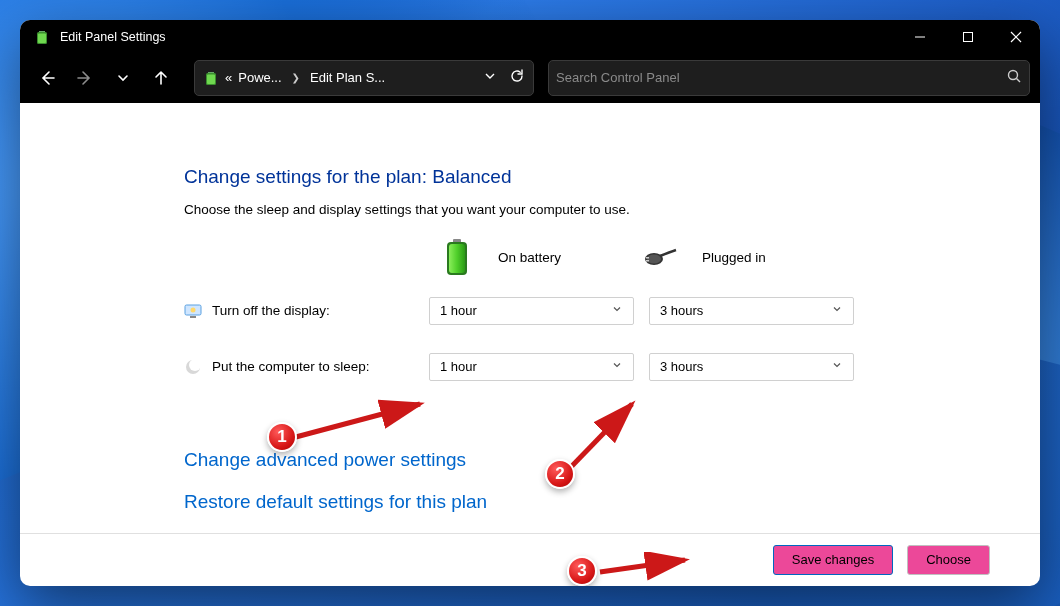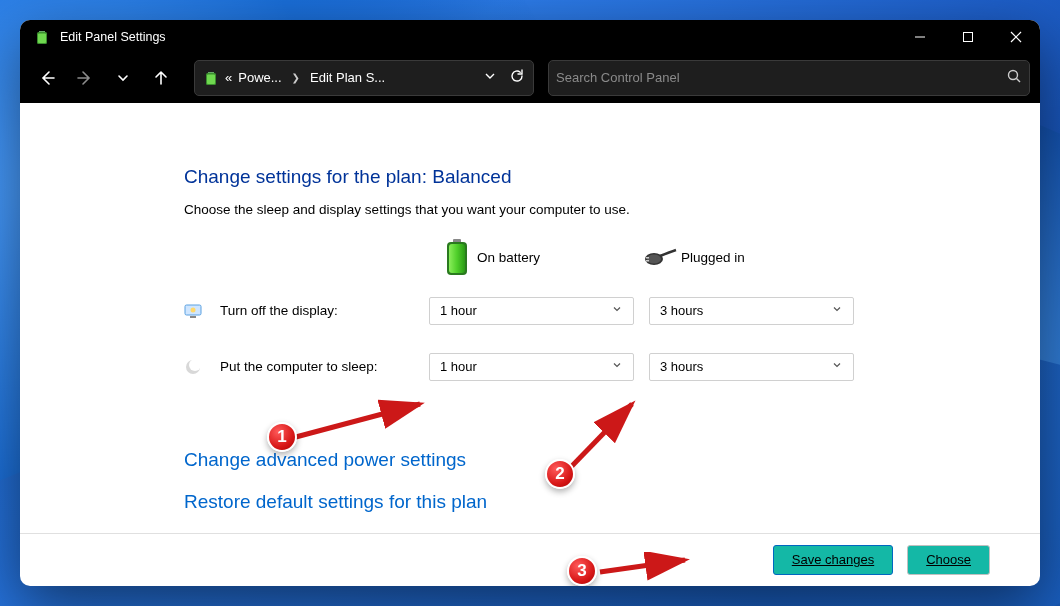--- a/index.html
+++ b/index.html
@@ -82,49 +82,49 @@
   color: #003399; font-size: 19px; font-weight: 400; margin-bottom: 14px;
 }
 .page-subtitle {
   color: #000; font-size: 13.5px; margin-bottom: 22px;
 }
 .cols-header {
   display: flex; align-items: center; margin-bottom: 20px;
 }
 .spacer-col { width: 260px; }
 .col-head {
-  width: 200px; display: flex; align-items: center; gap: 7px;
+  width: 200px; display: flex; align-items: center; gap: 28px;
   color: #000; font-size: 13.5px;
 }
 .bat-icon-lg {
   width: 26px; height: 38px; position: relative;
 }
 .plug-icon { width: 30px; height: 20px; }
 .setting-row {
   display: flex; align-items: center; margin-bottom: 28px;
 }
 .row-label {
-  width: 245px; display: flex; align-items: center; gap: 18px;
+  width: 245px; display: flex; align-items: center; gap: 10px;
   color: #000; font-size: 13.5px;
 }
 .row-icon { width: 18px; height: 18px; }
 .dropdown {
   width: 205px; height: 28px; border: 1px solid #d0d0d0; border-radius: 2px;
   display: flex; align-items: center; padding: 0 10px; font-size: 13px;
   color: #000; margin-right: 15px; position: relative; background: #fff;
 }
 .dropdown .chev { margin-left: auto; color: #555; }
 .link { color: #0066cc; font-size: 19px; display: block; margin-bottom: 20px; cursor: pointer; }
 .footer {
   height: 58px; border-top: 1px solid #e0e0e0; display: flex; align-items: center;
   justify-content: flex-end; padding-right: 50px; gap: 14px;
 }
 .btn {
-  height: 30px; padding: 0 18px; border: 1px solid #c0c0c0; background: #14b8a6;
-  font-size: 13px; border-radius: 3px; display: flex; align-items: center; text-decoration: underline;
+  height: 30px; padding: 0 18px; border: 1px solid #c0c0c0; background: #ec4899;
+  font-size: 13px; border-radius: 3px; display: flex; align-items: center;
 }
 .btn.primary { border: 1.5px solid #0067c0; }
 .badge {
   position: absolute; width: 30px; height: 30px; border-radius: 50%;
   background: radial-gradient(circle at 35% 30%, #ff5a5a 0%, #d81818 60%, #a00 100%);
   border: 2px solid #fff; box-shadow: 0 3px 6px rgba(0,0,0,0.3);
   color: #fff; font-weight: bold; font-size: 17px;
   display: flex; align-items: center; justify-content: center; z-index: 50;
 }
 .arrow {

